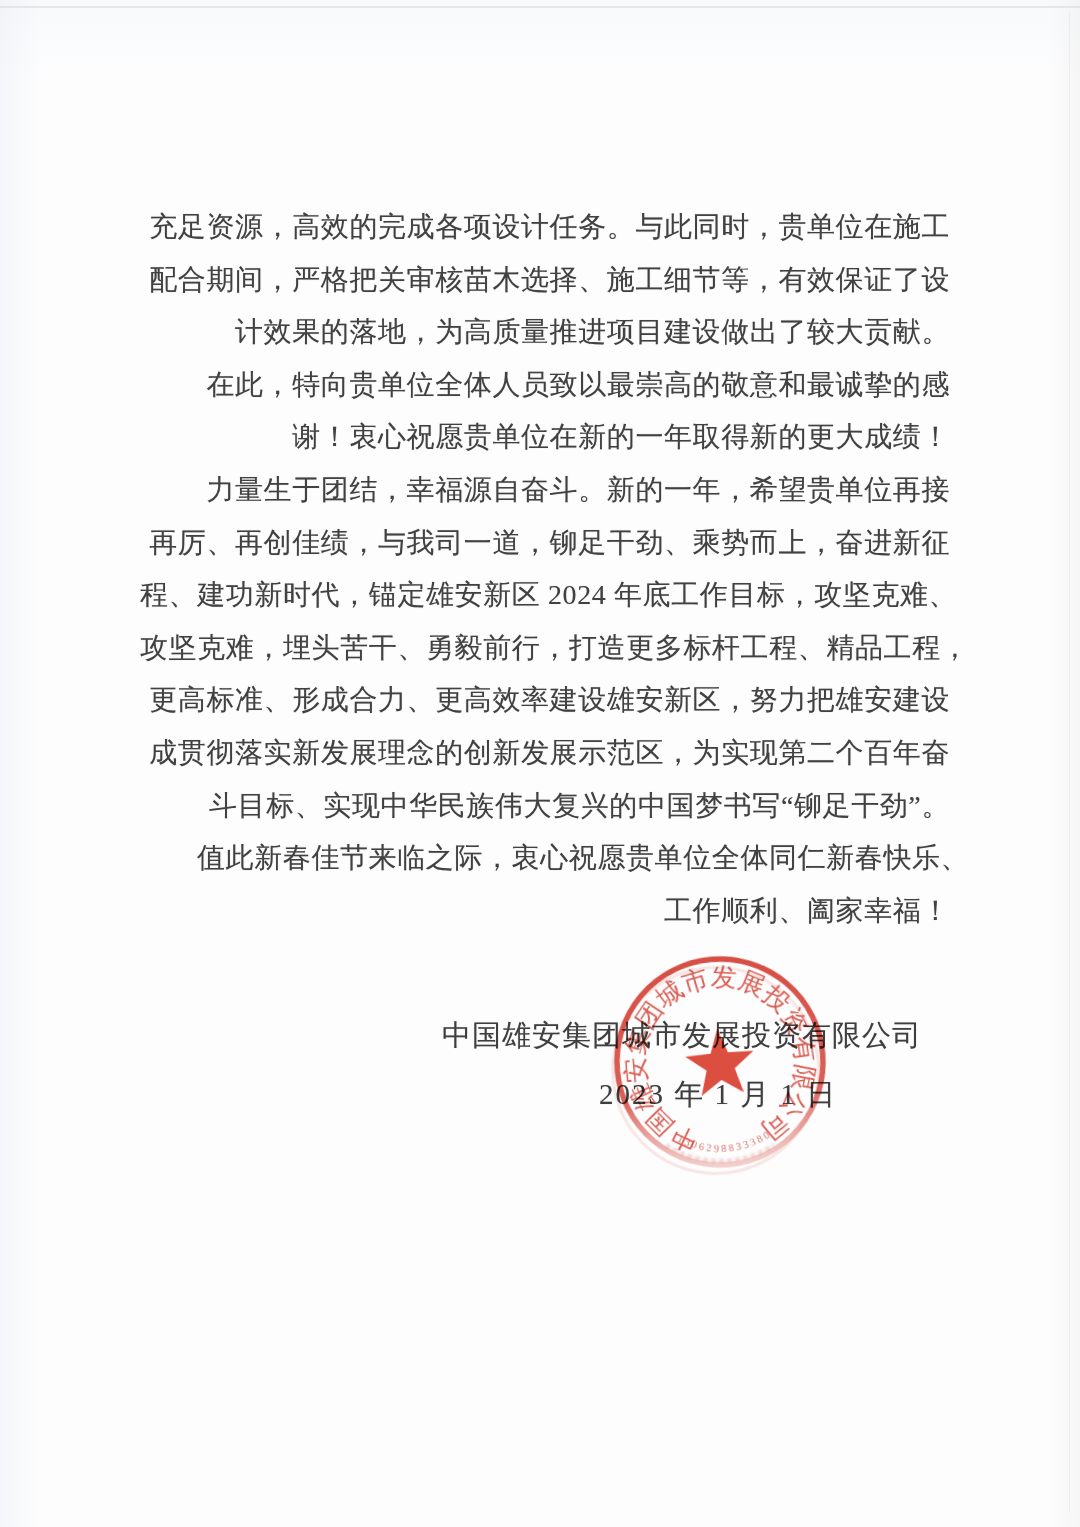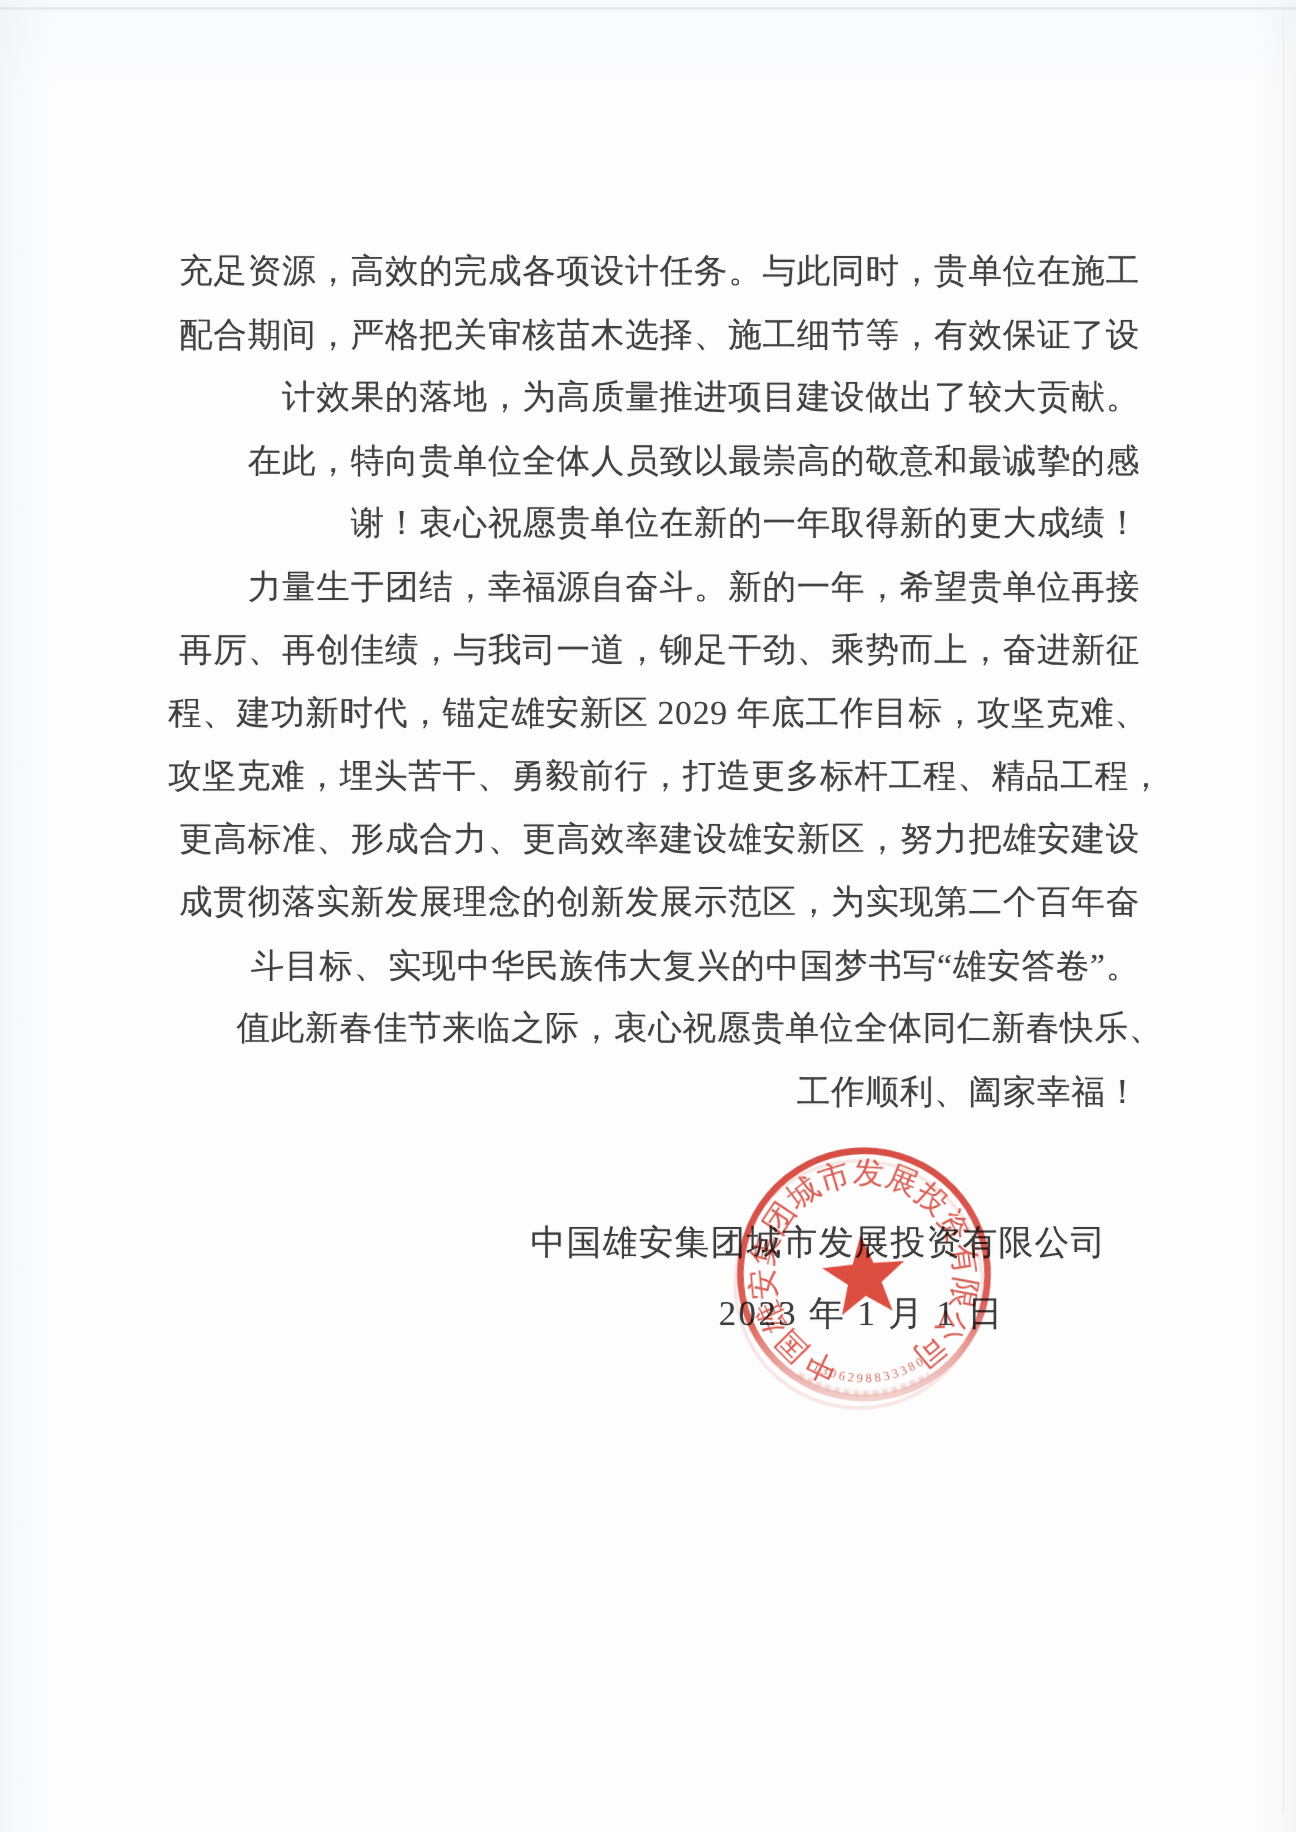--- a/index.html
+++ b/index.html
@@ -60,25 +60,25 @@
   <div class="edge-right"></div>
 
   <div class="letter-body">
       <div class="line">充足资源，高效的完成各项设计任务。与此同时，贵单位在施工</div>
       <div class="line">配合期间，严格把关审核苗木选择、施工细节等，有效保证了设</div>
       <div class="line">计效果的落地，为高质量推进项目建设做出了较大贡献。</div>
       <div class="line indent">在此，特向贵单位全体人员致以最崇高的敬意和最诚挚的感</div>
       <div class="line">谢！衷心祝愿贵单位在新的一年取得新的更大成绩！</div>
       <div class="line indent">力量生于团结，幸福源自奋斗。新的一年，希望贵单位再接</div>
       <div class="line">再厉、再创佳绩，与我司一道，铆足干劲、乘势而上，奋进新征</div>
-      <div class="line">程、建功新时代，锚定雄安新区 2029 年底工作目标，攻坚克难、</div>
+      <div class="line">程、建功新时代，锚定雄安新区 2024 年底工作目标，攻坚克难、</div>
       <div class="line">攻坚克难，埋头苦干、勇毅前行，打造更多标杆工程、精品工程，</div>
       <div class="line">更高标准、形成合力、更高效率建设雄安新区，努力把雄安建设</div>
       <div class="line">成贯彻落实新发展理念的创新发展示范区，为实现第二个百年奋</div>
-      <div class="line">斗目标、实现中华民族伟大复兴的中国梦书写“雄安答卷”。</div>
+      <div class="line">斗目标、实现中华民族伟大复兴的中国梦书写“铆足干劲”。</div>
       <div class="line indent">值此新春佳节来临之际，衷心祝愿贵单位全体同仁新春快乐、</div>
       <div class="line">工作顺利、阖家幸福！</div>
     </div>
 
   <div class="sig-company">中国雄安集团城市发展投资有限公司</div>
   <div class="sig-date">2023 年 1 月 1 日</div>
 
   <svg class="seal" viewBox="-130 -130 260 260" xmlns="http://www.w3.org/2000/svg" xmlns:xlink="http://www.w3.org/1999/xlink">
     <defs>
       <linearGradient id="ringGrad" x1="0" y1="0" x2="0" y2="1">

